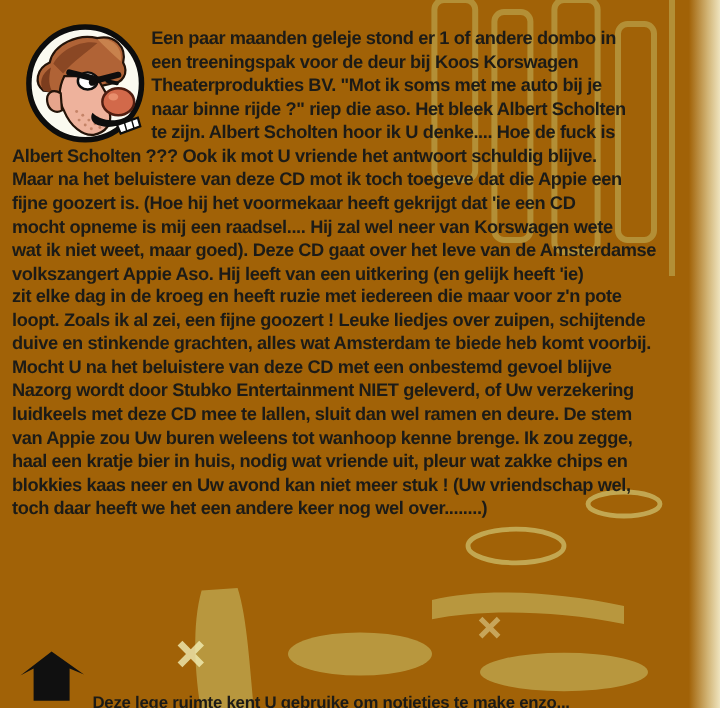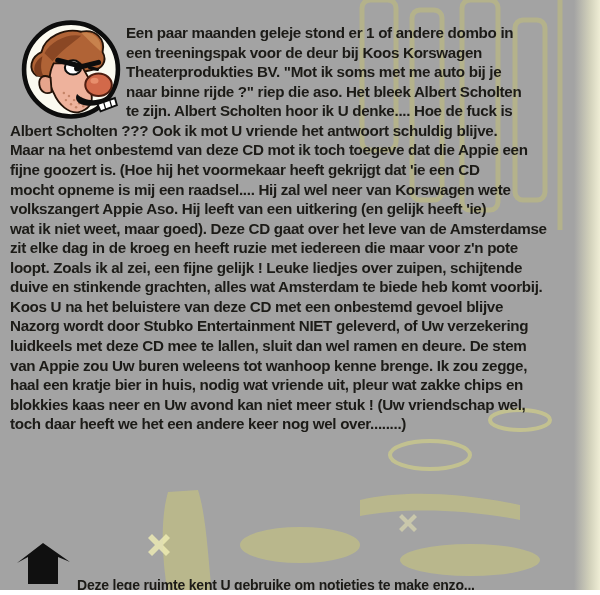--- a/index.html
+++ b/index.html
@@ -50,21 +50,21 @@
     font-weight:700;font-size:14px;letter-spacing:-0.2px;
     color:#1c1b17;white-space:nowrap;
   }
   .up-arrow{
     position:absolute;left:15px;top:540px;width:60px;height:50px;
   }
 </style>
 </head>
 <body>
 
-<div class="page" style="background: #a3a3a3;">
+<div class="page" style="background: #a16207;">
 
   <svg class="watermark" viewBox="0 0 600 595" aria-hidden="true">
     <g stroke="#c9c66f" stroke-width="5" fill="none" opacity="0.45">
       <rect x="362" y="0" width="34" height="150" rx="8"></rect>
       <rect x="412" y="10" width="30" height="190" rx="8"></rect>
       <rect x="462" y="0" width="36" height="210" rx="8"></rect>
       <rect x="515" y="20" width="30" height="180" rx="8"></rect>
       <line x1="560" y1="0" x2="560" y2="230"></line>
     </g>
     <g fill="#cfcc76" opacity="0.5">
@@ -126,29 +126,29 @@
   <div class="notes">
     <div class="indented">
         <div class="line">Een paar maanden geleje stond er 1 of andere dombo in</div>
         <div class="line">een treeningspak voor de deur bij Koos Korswagen</div>
         <div class="line">Theaterprodukties BV. "Mot ik soms met me auto bij je</div>
         <div class="line">naar binne rijde ?" riep die aso. Het bleek Albert Scholten</div>
         <div class="line">te zijn. Albert Scholten hoor ik U denke.... Hoe de fuck is</div>
       </div>
     <div class="fullwidth">
         <div class="line">Albert Scholten ??? Ook ik mot U vriende het antwoort schuldig blijve.</div>
-        <div class="line">Maar na het onbestemd van deze CD mot ik toch toegeve dat die Appie een</div>
+        <div class="line">Maar na het beluistere van deze CD mot ik toch toegeve dat die Appie een</div>
         <div class="line">fijne goozert is. (Hoe hij het voormekaar heeft gekrijgt dat 'ie een CD</div>
         <div class="line">mocht opneme is mij een raadsel.... Hij zal wel neer van Korswagen wete</div>
+        <div class="line">wat ik niet weet, maar goed). Deze CD gaat over het leve van de Amsterdamse</div>
         <div class="line">volkszangert Appie Aso. Hij leeft van een uitkering (en gelijk heeft 'ie)</div>
-        <div class="line">wat ik niet weet, maar goed). Deze CD gaat over het leve van de Amsterdamse</div>
         <div class="line">zit elke dag in de kroeg en heeft ruzie met iedereen die maar voor z'n pote</div>
-        <div class="line">loopt. Zoals ik al zei, een fijne gelijk ! Leuke liedjes over zuipen, schijtende</div>
+        <div class="line">loopt. Zoals ik al zei, een fijne goozert ! Leuke liedjes over zuipen, schijtende</div>
         <div class="line">duive en stinkende grachten, alles wat Amsterdam te biede heb komt voorbij.</div>
-        <div class="line">Koos U na het beluistere van deze CD met een onbestemd gevoel blijve</div>
+        <div class="line">Mocht U na het beluistere van deze CD met een onbestemd gevoel blijve</div>
         <div class="line">Nazorg wordt door Stubko Entertainment NIET geleverd, of Uw verzekering</div>
         <div class="line">luidkeels met deze CD mee te lallen, sluit dan wel ramen en deure. De stem</div>
         <div class="line">van Appie zou Uw buren weleens tot wanhoop kenne brenge. Ik zou zegge,</div>
         <div class="line">haal een kratje bier in huis, nodig wat vriende uit, pleur wat zakke chips en</div>
         <div class="line">blokkies kaas neer en Uw avond kan niet meer stuk ! (Uw vriendschap wel,</div>
         <div class="line">toch daar heeft we het een andere keer nog wel over........)</div>
       </div>
   </div>
 
   <svg class="up-arrow" viewBox="15 540 60 50" aria-hidden="true">

